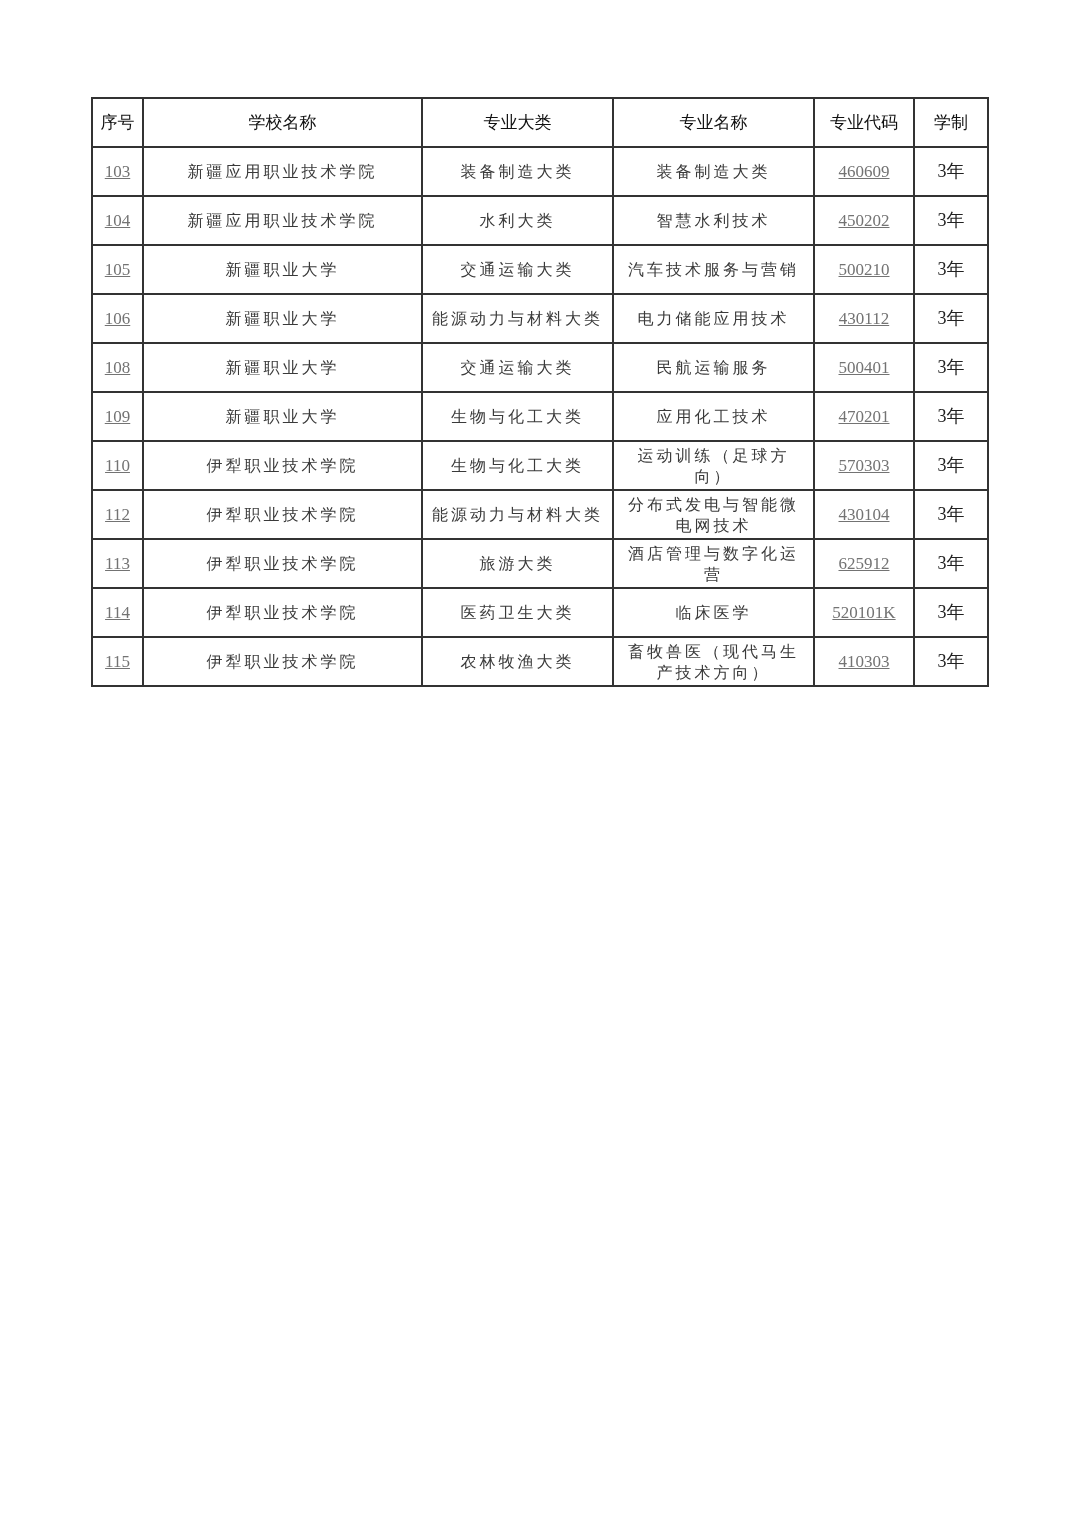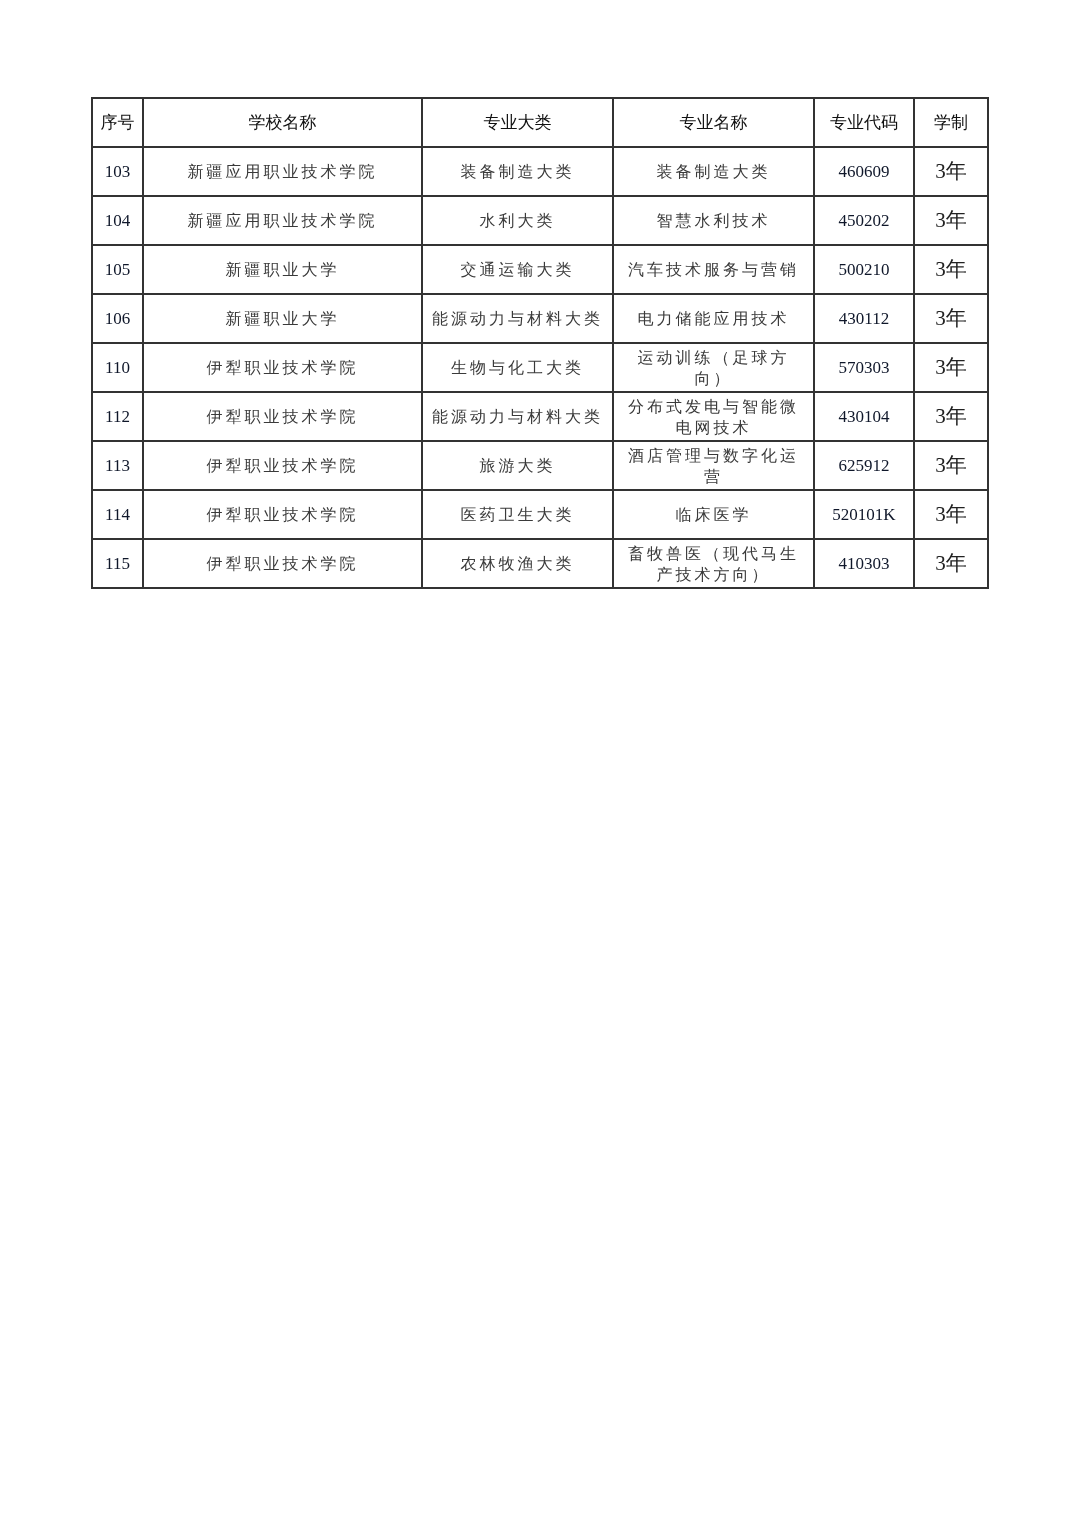--- a/index.html
+++ b/index.html
@@ -48,25 +48,26 @@
   table.major-table td {
     font-size: 16px;
     letter-spacing: 3px;
     color: #3a3a3a;
     line-height: 21px;
   }
   table.major-table td.num {
     font-family: "Liberation Serif", "DejaVu Serif", serif;
     font-size: 17px;
     letter-spacing: 0;
-    color: #0f172a;
+    color: #737373;
+    text-decoration: underline;
   }
   table.major-table td.dur {
     font-family: "Liberation Serif", "DejaVu Serif", serif;
-    font-size: 21px;
+    font-size: 18px;
     letter-spacing: 0;
     color: #222222;
   }
   table.major-table tr { height: 49px; }
   col.c-seq  { width: 51px; }
   col.c-sch  { width: 279px; }
   col.c-cat  { width: 191px; }
   col.c-name { width: 201px; }
   col.c-code { width: 100px; }
   col.c-dur  { width: 74px; }
@@ -121,20 +122,36 @@
       </tr>
       <tr>
         <td class="num">106</td>
         <td>新疆职业大学</td>
         <td>能源动力与材料大类</td>
         <td>电力储能应用技术</td>
         <td class="num">430112</td>
         <td class="dur">3年</td>
       </tr>
       <tr>
+        <td class="num">108</td>
+        <td>新疆职业大学</td>
+        <td>交通运输大类</td>
+        <td>民航运输服务</td>
+        <td class="num">500401</td>
+        <td class="dur">3年</td>
+      </tr>
+      <tr>
+        <td class="num">109</td>
+        <td>新疆职业大学</td>
+        <td>生物与化工大类</td>
+        <td>应用化工技术</td>
+        <td class="num">470201</td>
+        <td class="dur">3年</td>
+      </tr>
+      <tr>
         <td class="num">110</td>
         <td>伊犁职业技术学院</td>
         <td>生物与化工大类</td>
         <td>运动训练（足球方向）</td>
         <td class="num">570303</td>
         <td class="dur">3年</td>
       </tr>
       <tr>
         <td class="num">112</td>
         <td>伊犁职业技术学院</td>

